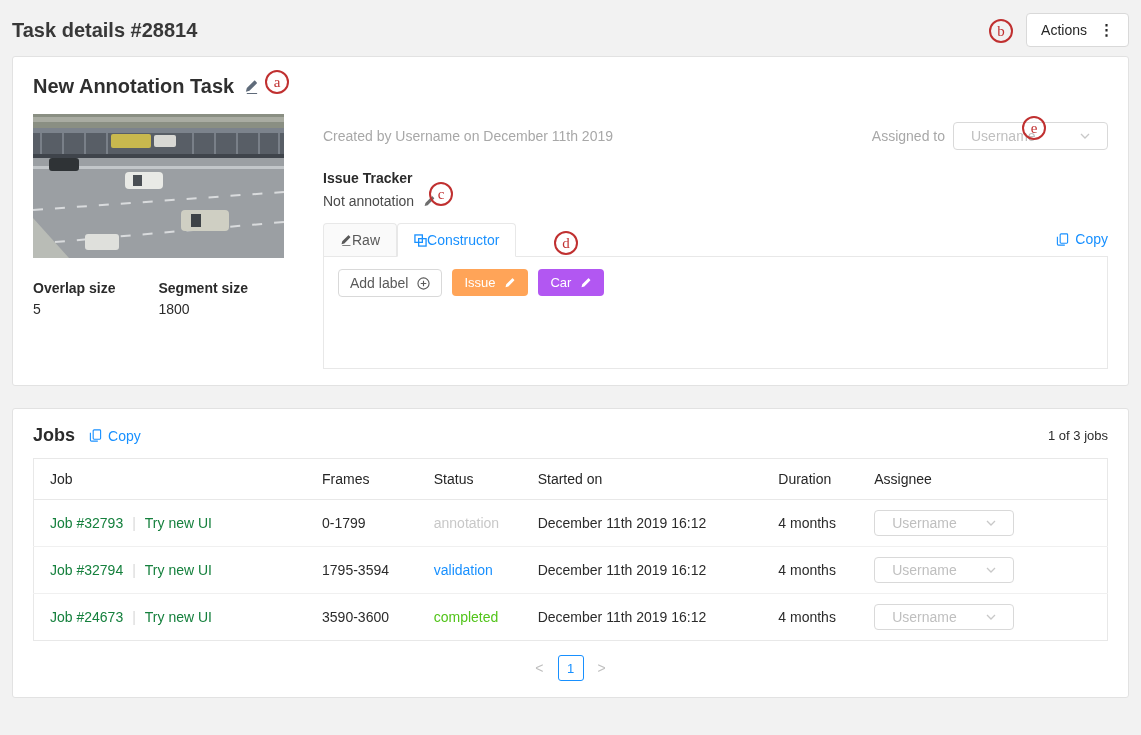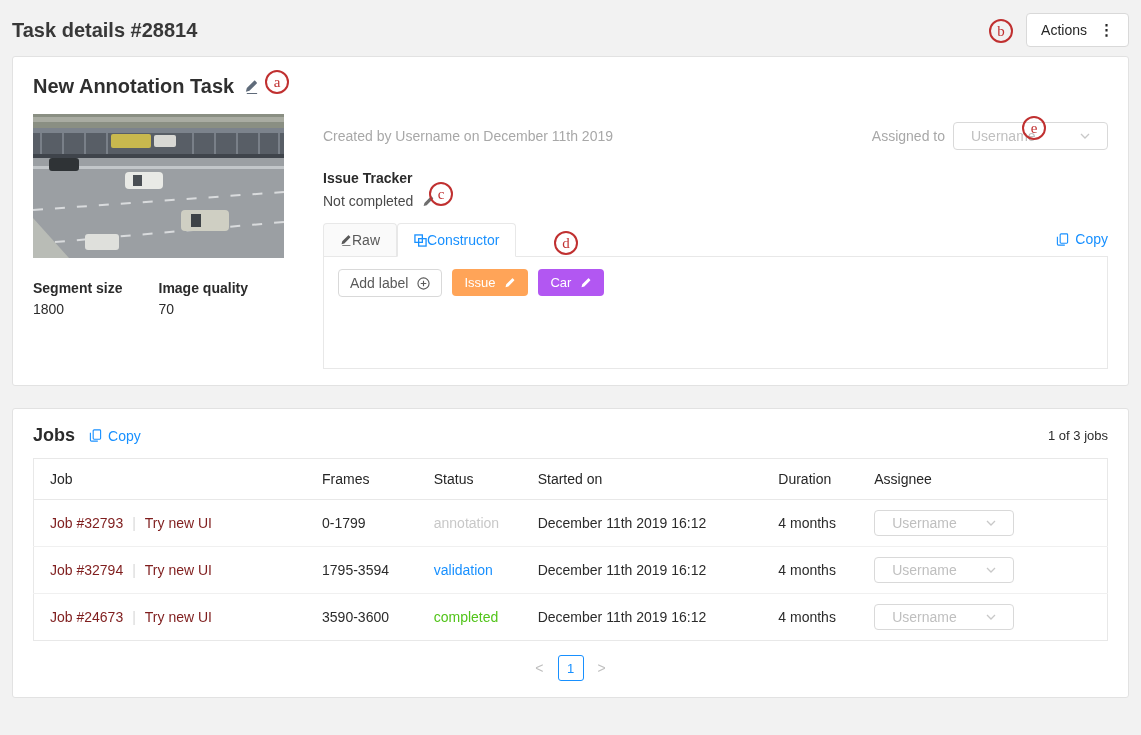--- a/index.html
+++ b/index.html
@@ -70,21 +70,21 @@
 
   
   .jobs-header { display:flex; align-items:center; gap:14px; margin:0 0 12px 0; }
   .jobs-title { font-size:18px; font-weight:700; margin:0; color:#2b2b2b; }
   .jobs-count { margin-left:auto; font-size:13px; color:#2b2b2b; }
 
   table.jobs { width:100%; border-collapse:collapse; border:1px solid #e8e8e8; }
   table.jobs th { text-align:left; padding:12px 16px; font-weight:500; font-size:14px; color:#262626; border-bottom:1px solid #e8e8e8; }
   table.jobs td { padding:10px 16px; font-size:14px; color:#2b2b2b; border-bottom:1px solid #f0f0f0; }
   table.jobs tbody tr:last-child td { border-bottom:none; }
-  .job-link, .try-link { color:#7f1d1d; cursor:pointer; }
+  .job-link, .try-link { color:#15803d; cursor:pointer; }
   .sep { color:#d9d9d9; margin:0 9px; }
   .status-text { font-size:14px; }
 
   .pagination { display:flex; justify-content:center; align-items:center; gap:14px; margin-top:14px; }
   .page-arrow { color:#bfbfbf; font-size:14px; cursor:pointer; }
   .page-num {
     min-width:26px; height:26px; display:flex; align-items:center; justify-content:center;
     border:1px solid #1890ff; border-radius:3px; color:#1890ff; background:#fff; font-size:13px; cursor:pointer;
   }
 
@@ -156,26 +156,26 @@
           <rect x="16" y="44" width="30" height="13" rx="3" fill="#2f3336"></rect>
           <rect x="92" y="58" width="38" height="17" rx="4" fill="#e9eae6"></rect>
           <rect x="100" y="61" width="9" height="11" fill="#4a4f54"></rect>
           <rect x="148" y="96" width="48" height="21" rx="4" fill="#cfcfc3"></rect>
           <rect x="158" y="100" width="10" height="13" fill="#3e4347"></rect>
           <rect x="52" y="120" width="34" height="16" rx="3" fill="#dfe0dc"></rect>
         </svg>
       </div>
       <div class="meta-grid">
         <div>
+          <div class="meta-label">Overlap size</div>
+          <div class="meta-value">5</div>
+        </div>
+        <div>
           <div class="meta-label">Segment size</div>
           <div class="meta-value">1800</div>
-        </div>
-        <div>
-          <div class="meta-label">Image quality</div>
-          <div class="meta-value">70</div>
         </div>
       </div>
     </div>
 
     <div class="task-right">
       <div class="created-row">
         <span>Created by Username on December 11th 2019</span>
         <div class="assigned">
           <span>Assigned to</span>
           <div class="select select-lg">
@@ -185,21 +185,21 @@
                   <path d="M1 1l4 4 4-4" fill="none" stroke="currentColor" stroke-width="1.3"></path>
                 </svg>
             </span>
           </div>
         </div>
       </div>
 
       <div class="issue-tracker">
         <div class="it-label">Issue Tracker</div>
         <div class="it-value">
-          <span>Not completed</span>
+          <span>Not annotation</span>
           <span class="edit-icon">
             <svg viewBox="0 0 16 16" width="13" height="13">
                 <path d="M2 13.6l1-3.9L10.8 1.9c.3-.3.8-.3 1.1 0l1.7 1.7c.3.3.3.8 0 1.1L5.8 12.6 2 13.6z" fill="currentColor"></path>
               </svg>
           </span>
         </div>
       </div>
 
       <div class="labels-editor">
         <div class="tabs-row">

